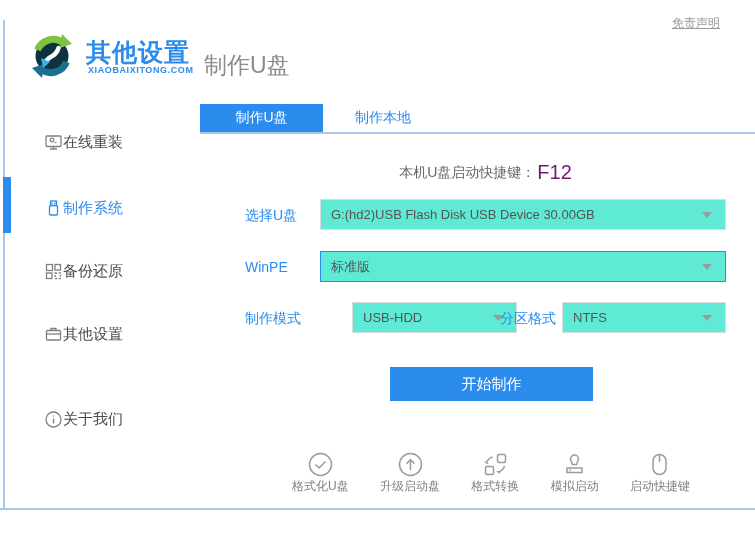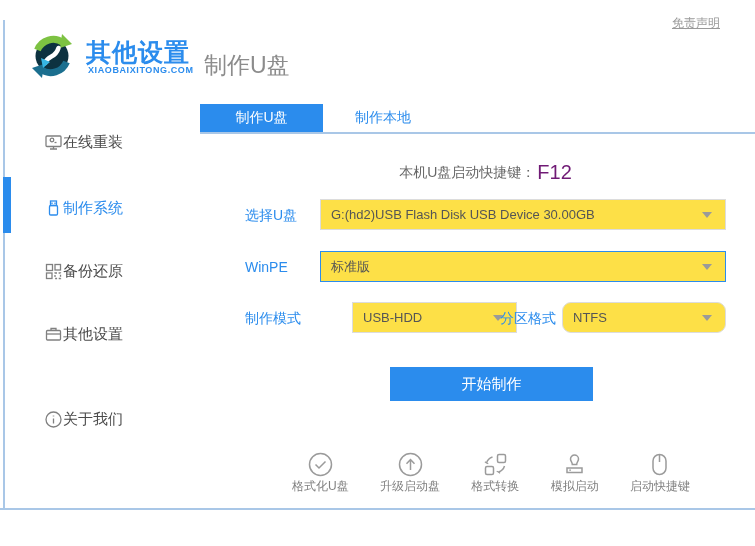--- a/index.html
+++ b/index.html
@@ -27,21 +27,21 @@
   .tab-active { position:absolute; left:200px; top:104px; width:123px; height:28px; background:#2b8ced; color:#fff; font-size:14px; display:flex; align-items:center; justify-content:center; cursor:pointer; }
   .tab-inactive { position:absolute; left:323px; top:104px; width:120px; height:28px; color:#2b8ced; font-size:14px; display:flex; align-items:center; justify-content:center; cursor:pointer; }
   .tab-underline { position:absolute; left:200px; top:132px; width:555px; height:2px; background:#a9c7e7; }
 
   
   .hotkey { position:absolute; left:245px; top:161px; width:481px; text-align:center; font-size:14px; color:#666; }
   .hotkey .f12 { color:#701a75; font-size:20px; margin-left:2px; vertical-align:-2px; }
 
   
   .fld-label { position:absolute; font-size:14px; color:#2b8ced; }
-  .dropdown { position:absolute; height:31px; border:1px solid #dcdcdc; background:#fde047; display:flex; align-items:center; padding-left:10px; font-size:13px; color:#555; cursor:pointer; }
+  .dropdown { position:absolute; height:31px; border:1px solid #dcdcdc; background:#5eead4; display:flex; align-items:center; padding-left:10px; font-size:13px; color:#555; cursor:pointer; }
   .dropdown.focus { border-color:#2b8ced; }
   .dd-arrow { position:absolute; right:13px; top:50%; margin-top:-3px; width:0; height:0; border-left:5px solid transparent; border-right:5px solid transparent; border-top:6px solid #9a9a9a; }
 
   .start-btn { position:absolute; left:390px; top:367px; width:203px; height:34px; background:#2b8ced; color:#fff; font-size:15px; border:none; cursor:pointer; font-family:inherit; }
 
   
   .toolbar { position:absolute; left:292px; top:451px; width:398px; display:flex; justify-content:space-between; }
   .tool-item { display:flex; flex-direction:column; align-items:center; font-size:12px; color:#808080; cursor:pointer; }
   .tool-item .ticon { width:27px; height:27px; display:inline-flex; }
 
@@ -147,21 +147,21 @@
     <span>标准版</span>
     <span class="dd-arrow"></span>
   </div>
 
   <div class="fld-label" style="left:245px; top:310px;">制作模式</div>
   <div class="dropdown" style="left:320px; top:302px; width:165px;margin-left:32px;">
     <span>USB-HDD</span>
     <span class="dd-arrow"></span>
   </div>
   <div class="fld-label" style="left:500px; top:310px;">分区格式</div>
-  <div class="dropdown" style="left:562px; top:302px; width:164px;border-radius:9px;">
+  <div class="dropdown" style="left:562px; top:302px; width:164px;">
     <span>NTFS</span>
     <span class="dd-arrow"></span>
   </div>
 
   <button class="start-btn">开始制作</button>
 
   <div class="toolbar">
 
     <div class="tool-item">
       <span class="ticon">

